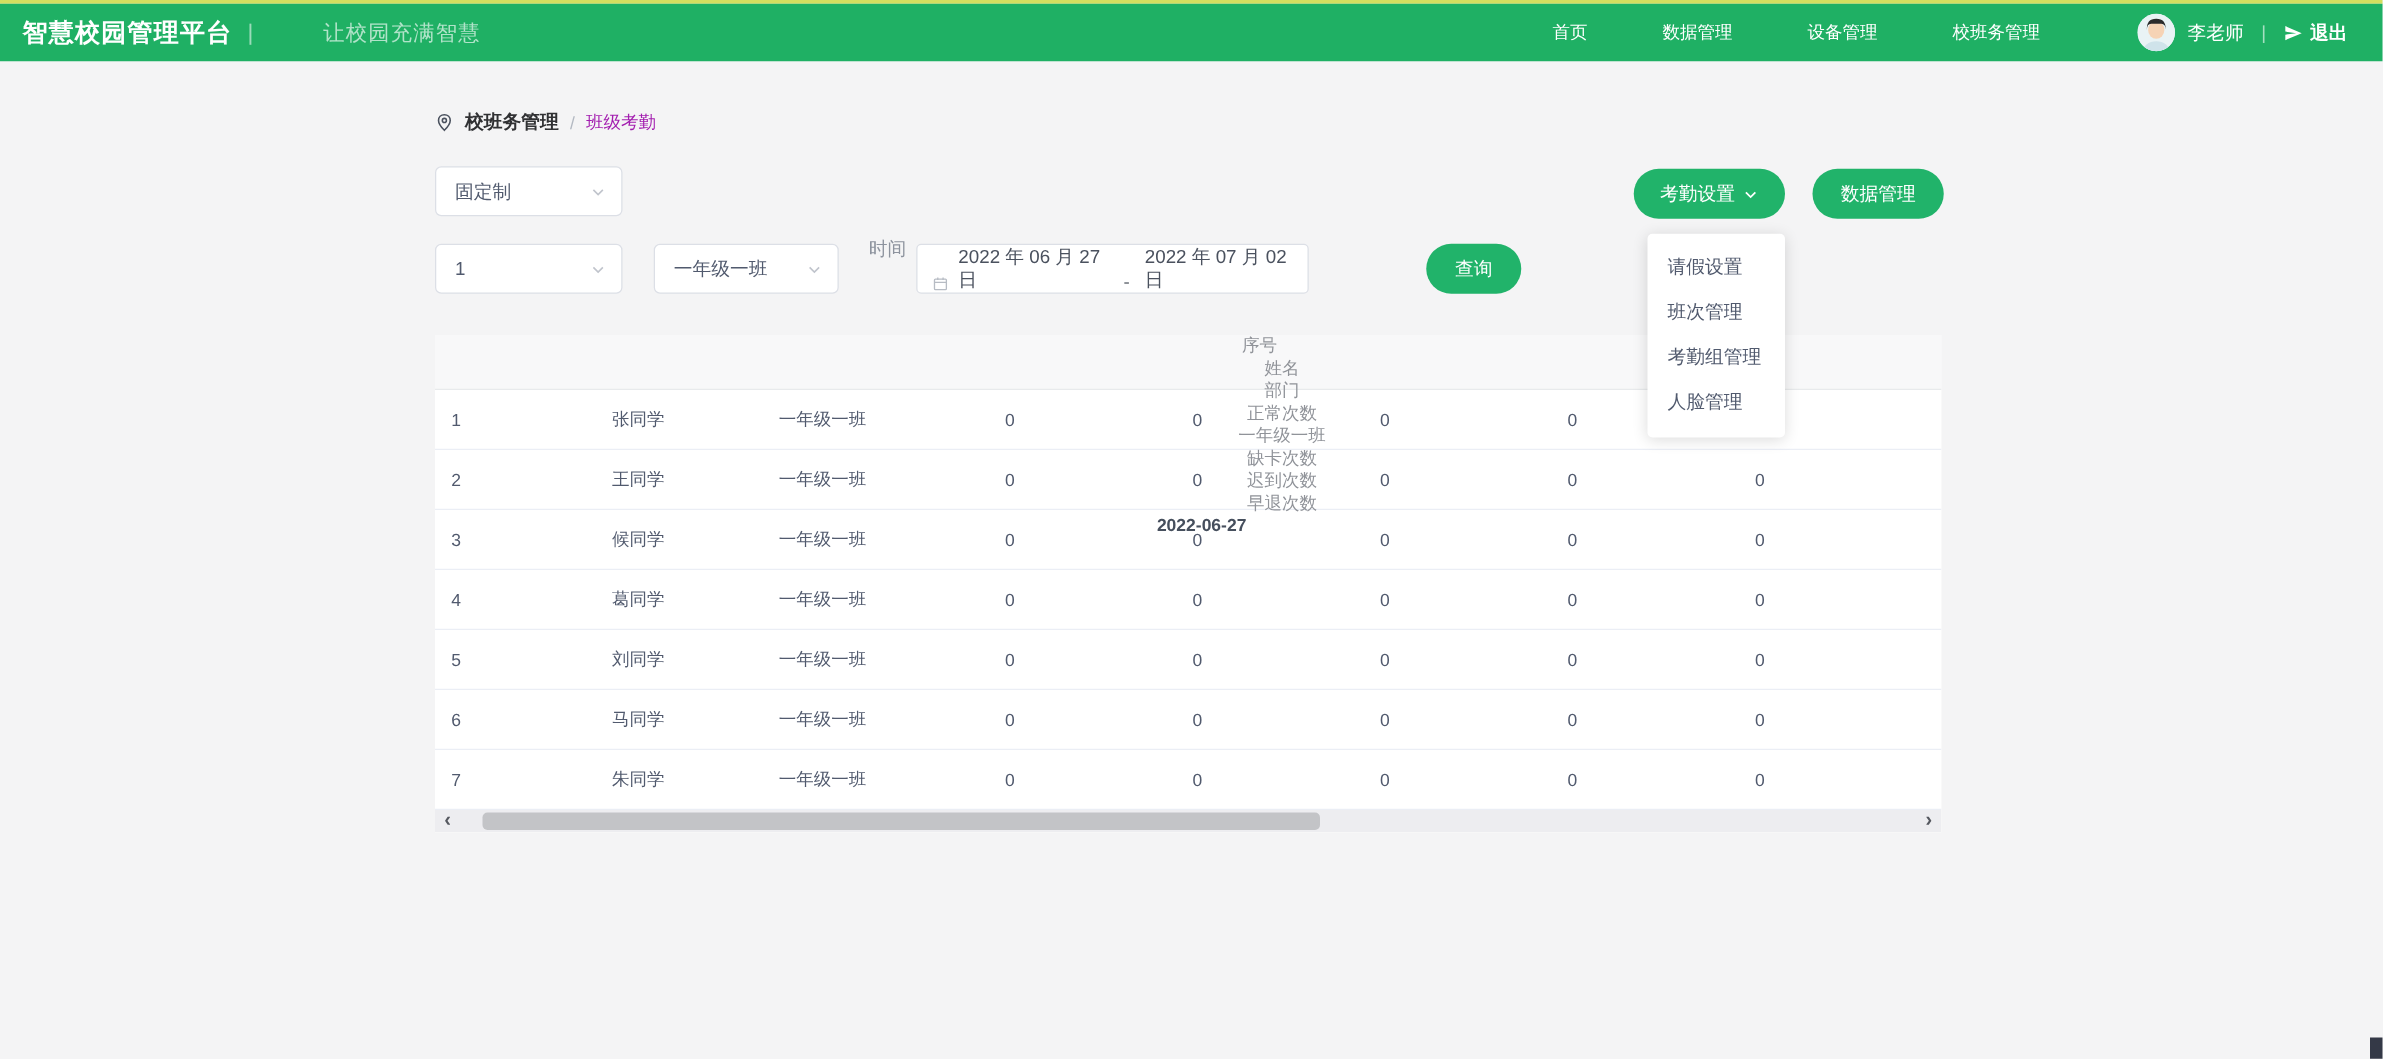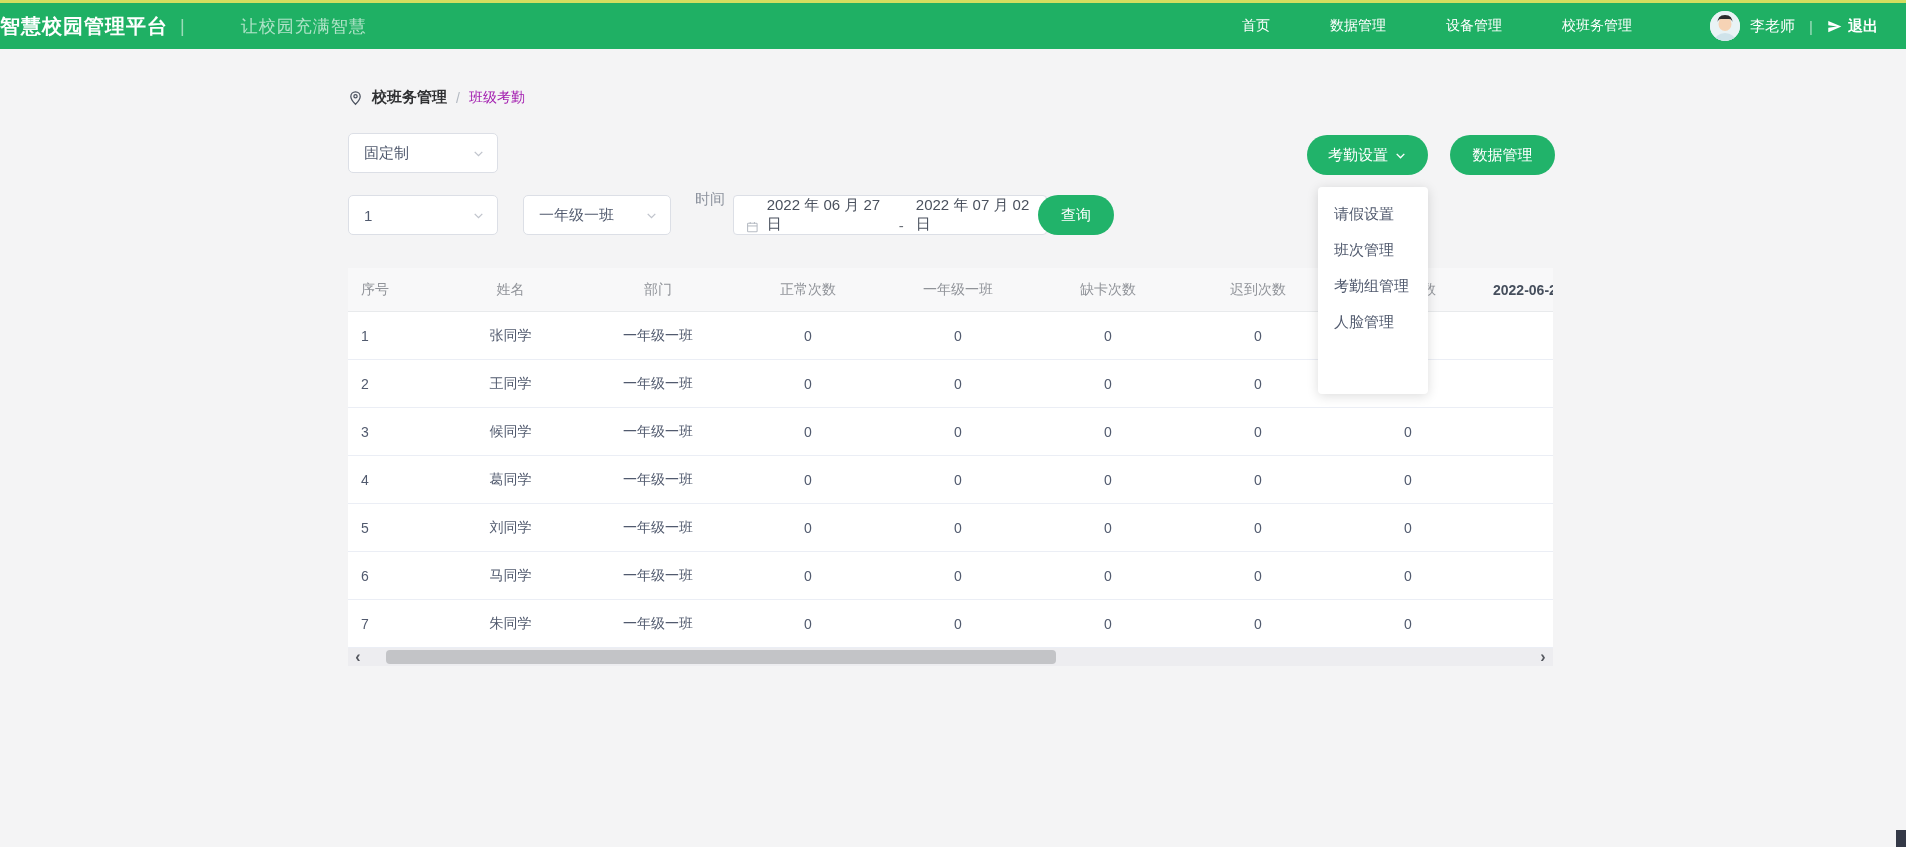--- a/index.html
+++ b/index.html
@@ -3,21 +3,21 @@
 <meta charset="utf-8">
 <style>
   * { margin:0; padding:0; box-sizing:border-box; }
   html,body { width:1906px; height:847px; overflow:hidden; background:#f4f4f5;
               font-family:"Liberation Sans", sans-serif; }
 
   
   .topstrip { position:absolute; left:0; top:0; width:1906px; height:3px; background:#d3de5f; }
   .topbar   { position:absolute; left:0; top:3px; width:1906px; height:46px; background:#1fb064;
               display:flex; align-items:center; color:#fff; }
-  .brand-title   { margin-left:0; font-size:20px; font-weight:bold; letter-spacing:1px; }
+  .brand-title   { margin-left:18px; font-size:20px; font-weight:bold; letter-spacing:1px; }
   .brand-sep     { margin:0 12px; font-size:18px; color:rgba(255,255,255,.55); }
   .brand-slogan  { font-size:17px; color:rgba(255,255,255,.65); letter-spacing:1px;margin-left:44px; }
   .topbar-spacer { flex:1; }
   .topnav { display:flex; gap:60px; font-size:14px; }
   .topnav-item { cursor:pointer; white-space:nowrap; }
   .userblock { display:flex; align-items:center; margin-left:78px; margin-right:28px; gap:10px; font-size:15px; }
   .avatar { width:30px; height:30px; border-radius:50%; overflow:hidden; background:#e9f3f5; flex:none; }
   .user-div { color:rgba(255,255,255,.6); margin:0 4px; font-size:15px; }
   .logout { display:flex; align-items:center; gap:6px; cursor:pointer;font-weight:bold; }
 
@@ -36,34 +36,34 @@
   #class-select { left:523px; top:195px; width:148px; }
   .time-label { position:absolute; left:695px; top:190px; font-size:15px; color:#8d939e; }
   .date-input { position:absolute; left:733px; top:195px; width:314px; height:40px; background:#fff;
                 border:1px solid #dcdfe6; border-radius:4px; display:flex; align-items:flex-end;
                 padding:0 10px 0 12px; gap:8px; font-size:15px; color:#4a515e; cursor:pointer; }
   .date-sep { color:#6a7078; margin:0 4px; }
 
   .btn { position:absolute; height:40px; border:none; border-radius:20px; background:#21b36a; color:#fff;
          font-size:15px; display:flex; align-items:center; justify-content:center; gap:6px; cursor:pointer;
          font-family:"Liberation Sans", sans-serif; }
-  #search-btn   { left:1038px; top:195px; width:76px; }
+  #search-btn   { left:1141px; top:195px; width:76px; }
   #settings-btn { left:1307px; top:135px; width:121px; }
   #export-btn   { left:1450px; top:135px; width:105px; }
 
   
-  .dropdown { position:absolute; left:1318px; top:187px; width:110px; height:207px; background:#fff;
+  .dropdown { position:absolute; left:1318px; top:187px; width:110px; height:163px; background:#fff;
               border-radius:4px; box-shadow:0 2px 12px rgba(0,0,0,.14); z-index:20; padding-top:9px; }
   .dropdown-item { height:36px; line-height:36px; padding-left:16px; font-size:15px; color:#515a6e; cursor:pointer; }
 
   
   .table { position:absolute; left:348px; top:268px; width:1205px; overflow:hidden; background:#fff; }
   .tr { display:flex; width:1355px; height:48px; align-items:center; background:#fff;
         border-bottom:1px solid #ebeef5; font-size:14px; color:#515a6e; }
-  .thead { height:44px; background:#f8f8f9; color:#909399; border-bottom:1px solid #e8eaec; }
+  .thead { height:44px; background:#f8f8f9; color:#909399; border-bottom:1px solid #e8eaec;flex-direction:column; }
   .td,.th { flex:none; text-align:center; overflow:hidden; white-space:nowrap; }
   .w0 { width:90px;  text-align:left; padding-left:13px; }
   .w1 { width:145px; } .w2 { width:150px; } .w3 { width:150px; } .w4 { width:150px; }
   .w5 { width:150px; } .w6 { width:150px; } .w7 { width:150px; }
   .w8 { width:220px; text-align:left; padding-left:10px; }
   .datehead { font-weight:bold; color:#464f5d; }
 
   
   .hscroll { position:relative; width:1205px; height:18px; background:#ededf0; }
   .hs-arrow { position:absolute; top:0; width:16px; height:18px; line-height:17px; text-align:center;

